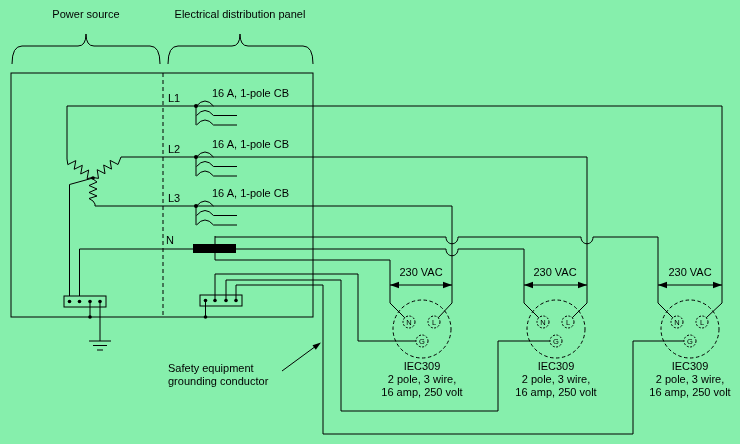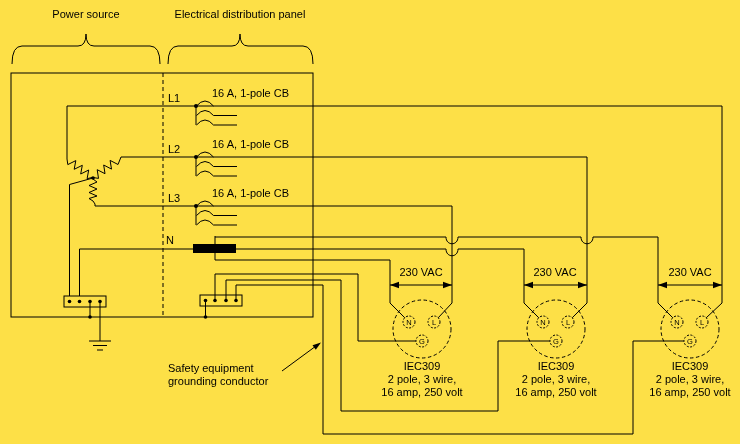--- a/index.html
+++ b/index.html
@@ -1,16 +1,16 @@
 <!DOCTYPE html>
 <html><head>
 <meta charset="utf-8">
 <style>
   html,body{margin:0;padding:0;background:#fff;}
-  #stage{position:relative;width:740px;height:444px;background:#fde047;overflow:hidden;
+  #stage{position:relative;width:740px;height:444px;background:#86efac;overflow:hidden;
          font-family:"Liberation Sans", sans-serif;}
   svg{display:block;}
   svg text{font-family:"Liberation Sans", sans-serif;fill:#000;}
   .lbl{font-size:11px;}
   .tlabel{font-size:7.5px;}
   .wire{stroke:#000;stroke-width:1;fill:none;}
   .dash{stroke:#000;stroke-width:1;fill:none;stroke-dasharray:4 3;}
   .odash{stroke:#000;stroke-width:1;fill:none;stroke-dasharray:3.5 2.5;}
   .sdash{stroke:#000;stroke-width:1;fill:none;stroke-dasharray:2 1.5;}
   .blk{fill:#000;stroke:none;}

